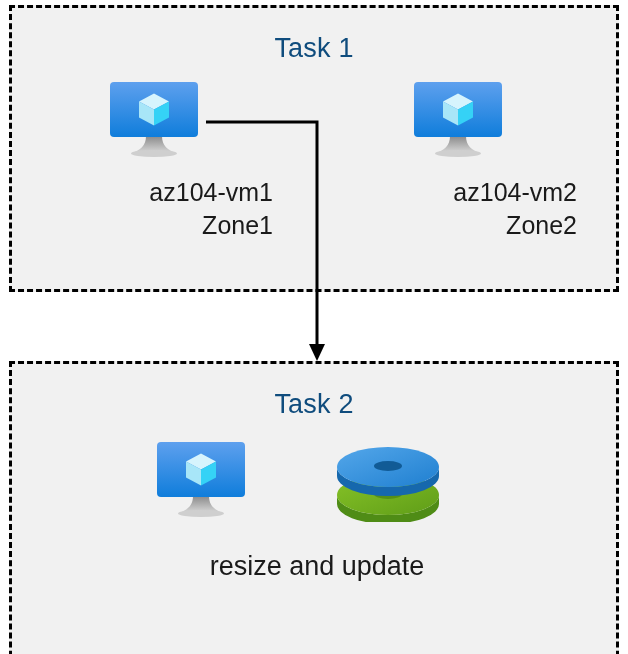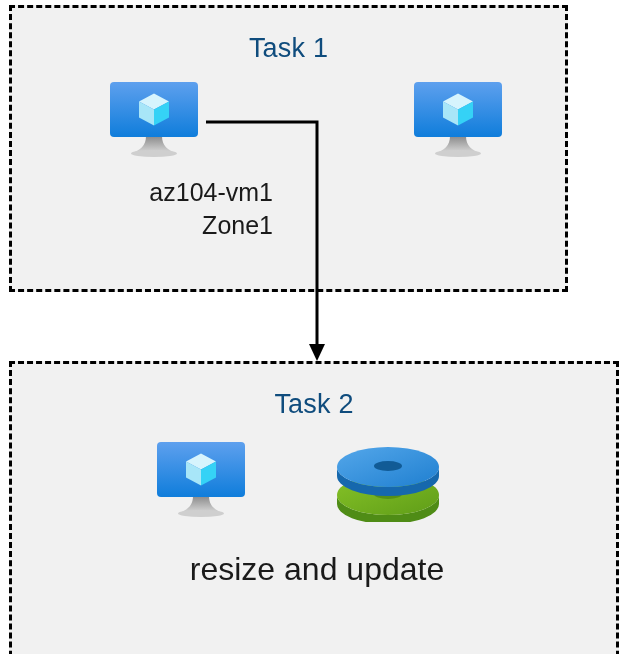--- a/index.html
+++ b/index.html
@@ -18,21 +18,21 @@
     overflow: hidden;
   }
 
   
   .task-box {
     position: absolute;
     background: #f1f1f1;
     border: 3px dashed #000000;
     box-sizing: border-box;
   }
-  #task1-box { left: 9px;  top: 5px;   width: 559px; height: 287px; }
+  #task1-box { left: 9px;  top: 5px;   width: 610px; height: 287px; }
   #task2-box { left: 9px;  top: 361px; width: 610px; height: 359px; }
 
   .task-title {
     position: absolute;
     left: 0;
     width: 100%;
     text-align: center;
     font-size: 27px;
     color: #0f4c7d;
     font-family: "Liberation Sans", sans-serif;
@@ -52,21 +52,21 @@
     font-family: "Liberation Sans", sans-serif;
   }
   #vm1-label { left: 53px;  top: 176px; width: 220px; }
   #vm2-label { left: 357px; top: 176px; width: 220px; }
   #task2-caption {
     position: absolute;
     left: 9px;
     top: 551px;
     width: 616px;
     text-align: center;
-    font-size: 32px;
+    font-size: 27px;
     color: #1a1a1a;
     font-family: "Liberation Sans", sans-serif;
   }
 
   
   .vm-icon { position: absolute; }
   #vm1-icon  { left: 110px; top: 82px;  width: 100px; height: 78px; }
   #vm2-icon  { left: 414px; top: 82px;  width: 100px; height: 78px; }
   #vm3-icon  { left: 157px; top: 442px; width: 100px; height: 78px; }
   #disk-icon { position: absolute; left: 333px; top: 442px; width: 110px; height: 80px; }
@@ -123,20 +123,22 @@
       <path d="M36 54 h16 c0 10 6 14 14 17 h-44 c8 -3 14 -7 14 -17 z" fill="url(#stand2)"></path>
       <ellipse cx="44" cy="71.5" rx="23" ry="3.4" fill="#cfcfcf"></ellipse>
       <rect x="0" y="0" width="88" height="55" rx="4" ry="4" fill="url(#mon2)"></rect>
       <g transform="translate(44,27.5)">
         <path d="M0 -16 L15 -8 L0 0 L-15 -8 Z" fill="#d6f4fd"></path>
         <path d="M-15 -8 L0 0 L0 16 L-15 8 Z" fill="#a8e6f8"></path>
         <path d="M15 -8 L0 0 L0 16 L15 8 Z" fill="#35d2f6"></path>
       </g>
     </svg>
   </div>
+  <div id="vm2-label" class="node-label">az104-vm2
+Zone2</div>
 
   <svg id="connector" viewBox="0 0 628 654" xmlns="http://www.w3.org/2000/svg">
     <path d="M206 122 H317 V349" fill="none" stroke="#000000" stroke-width="3"></path>
     <path d="M317 361 L309 344 L325 344 Z" fill="#000000"></path>
   </svg>
 
   <div id="task2-box" class="task-box">
     <div id="task2-title" class="task-title">Task 2</div>
   </div>
 

